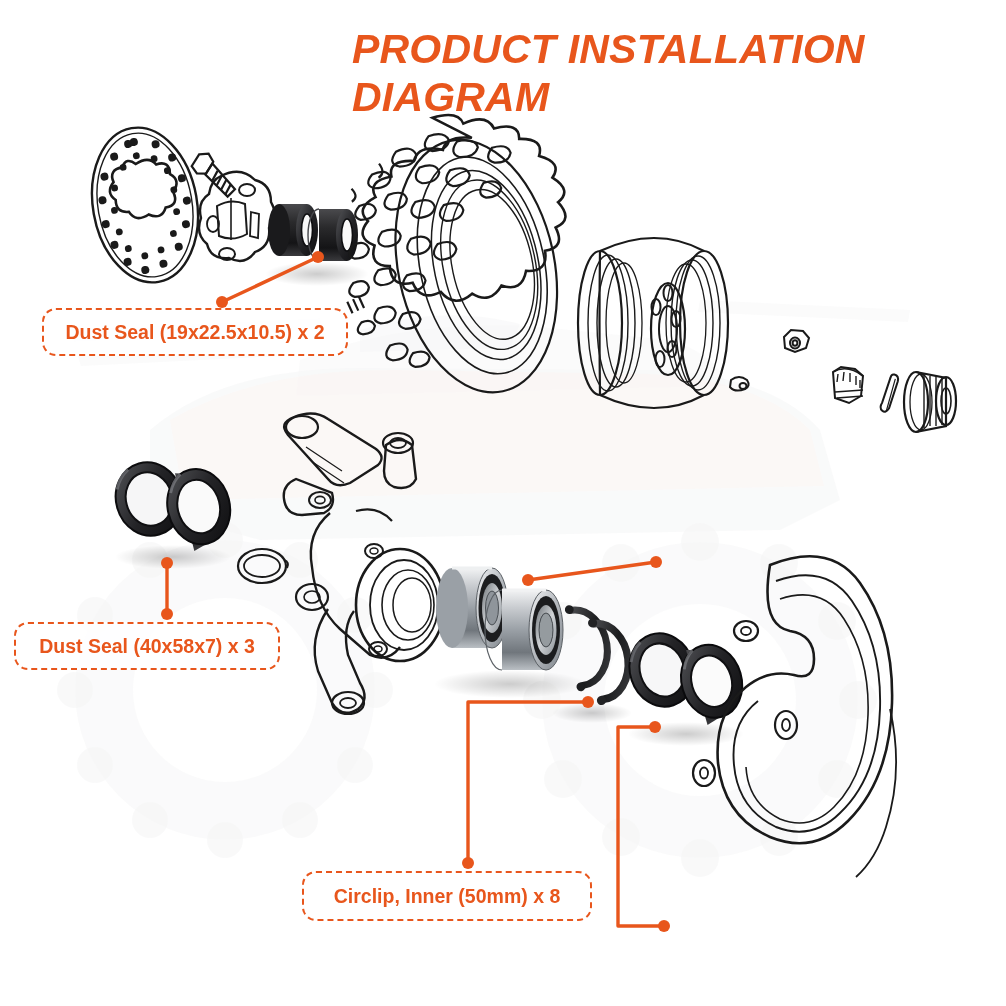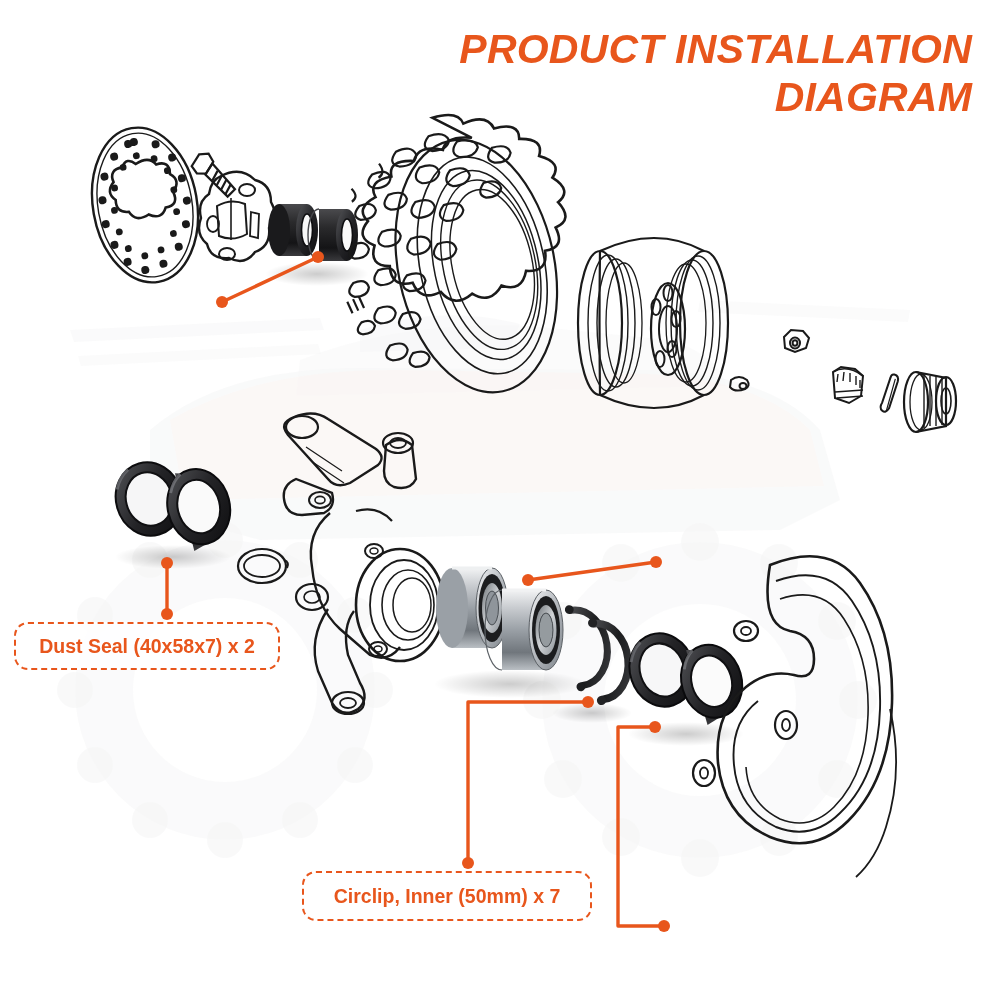--- a/index.html
+++ b/index.html
@@ -10,21 +10,21 @@
   #watermark{position:absolute;left:0;top:0;width:1006px;height:1006px;opacity:.055;}
 
   
   #art{position:absolute;left:0;top:0;width:1006px;height:1006px;}
 
   
   #leaders{position:absolute;left:0;top:0;width:1006px;height:1006px;}
 
   
   .title{
-    position:absolute;right:34px;top:26px;width:620px;text-align:right;
+    position:absolute;right:34px;top:26px;width:620px;
     font-family:"Liberation Sans",sans-serif;
     font-weight:bold;font-style:italic;font-size:41px;line-height:1.17;
     letter-spacing:.2px;color:#E8561C;white-space:pre-line;
   }
 
   
   .label{
     position:absolute;box-sizing:border-box;
     border:2px dashed #E8561C;border-radius:14px;background:rgba(255,255,255,.82);
     color:#E8561C;font-weight:bold;font-size:19.5px;
@@ -500,16 +500,17 @@
       <circle cx="468" cy="863" r="6"></circle>
         <circle cx="588" cy="702" r="6"></circle>
       <circle cx="664" cy="926" r="6"></circle>
         <circle cx="655" cy="727" r="6"></circle>
     </g>
   </svg>
 
   <div class="title">PRODUCT INSTALLATION
 DIAGRAM</div>
 
-  <div class="label" id="lbl1" style="left: 14px; top: 622px; width: 266px; height: 48px;">Dust Seal (40x58x7) x 2</div>
-  <div class="label" id="lbl3" style="left: 302px; top: 871px; width: 290px; height: 50px;">Circlip, Inner (50mm) x 7</div>
+  <div class="label" id="lbl0" style="left: 42px; top: 308px; width: 306px; height: 48px;">Dust Seal (19x22.5x10.5) x 2</div>
+  <div class="label" id="lbl1" style="left: 14px; top: 622px; width: 266px; height: 48px;">Dust Seal (40x58x7) x 3</div>
+  <div class="label" id="lbl3" style="left: 302px; top: 871px; width: 290px; height: 50px;">Circlip, Inner (50mm) x 8</div>
 
 </div>
 
 </body></html>

